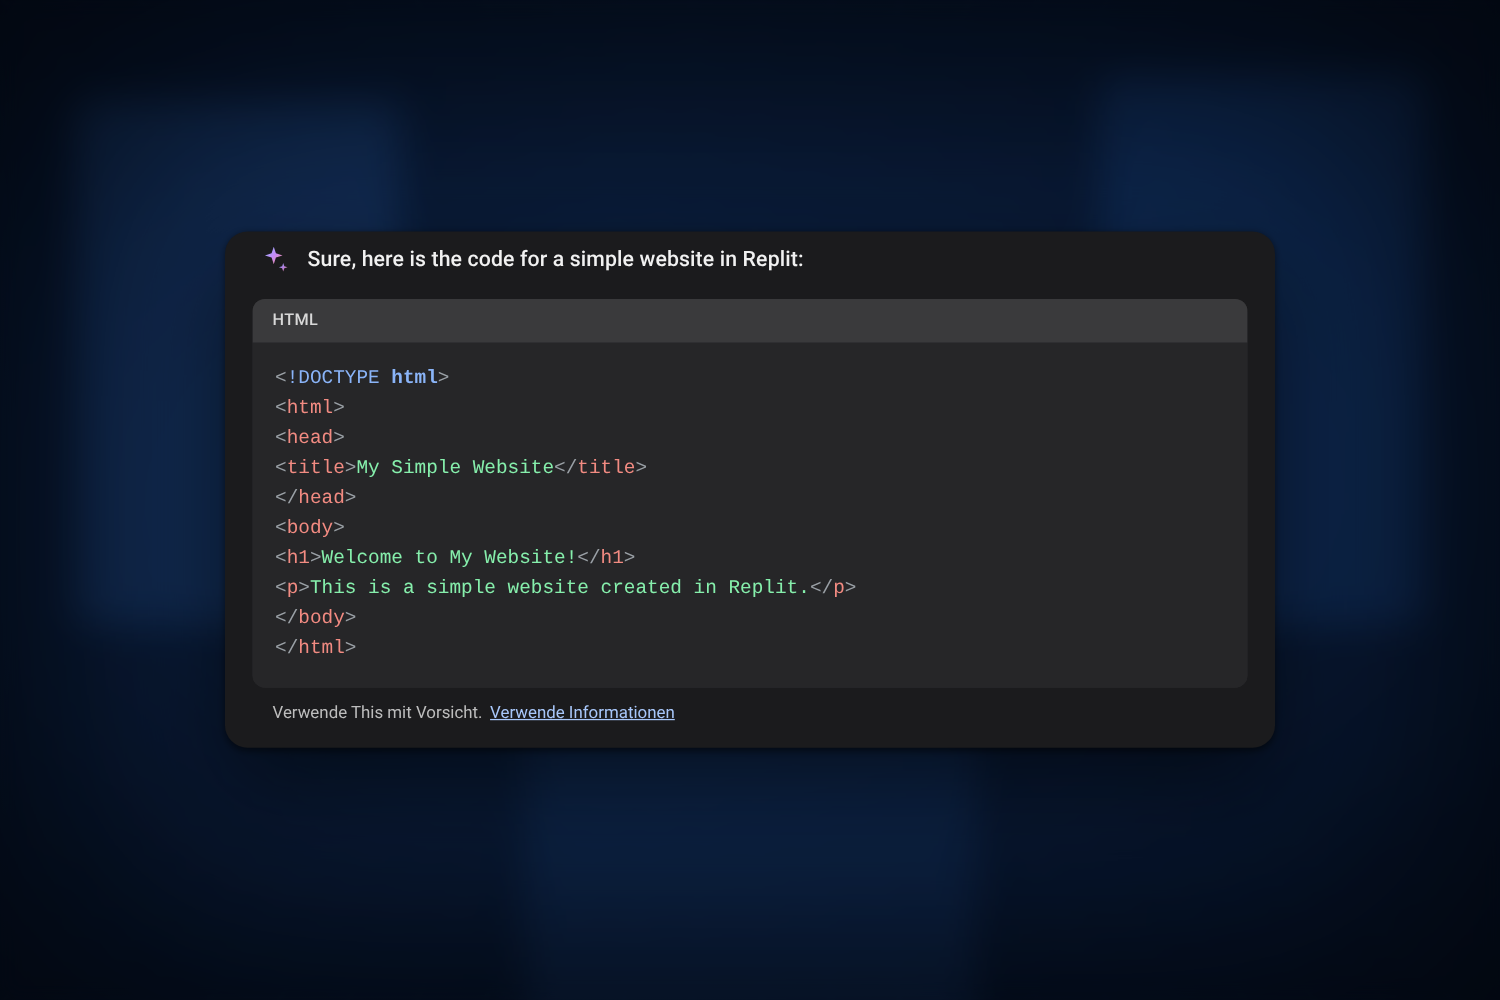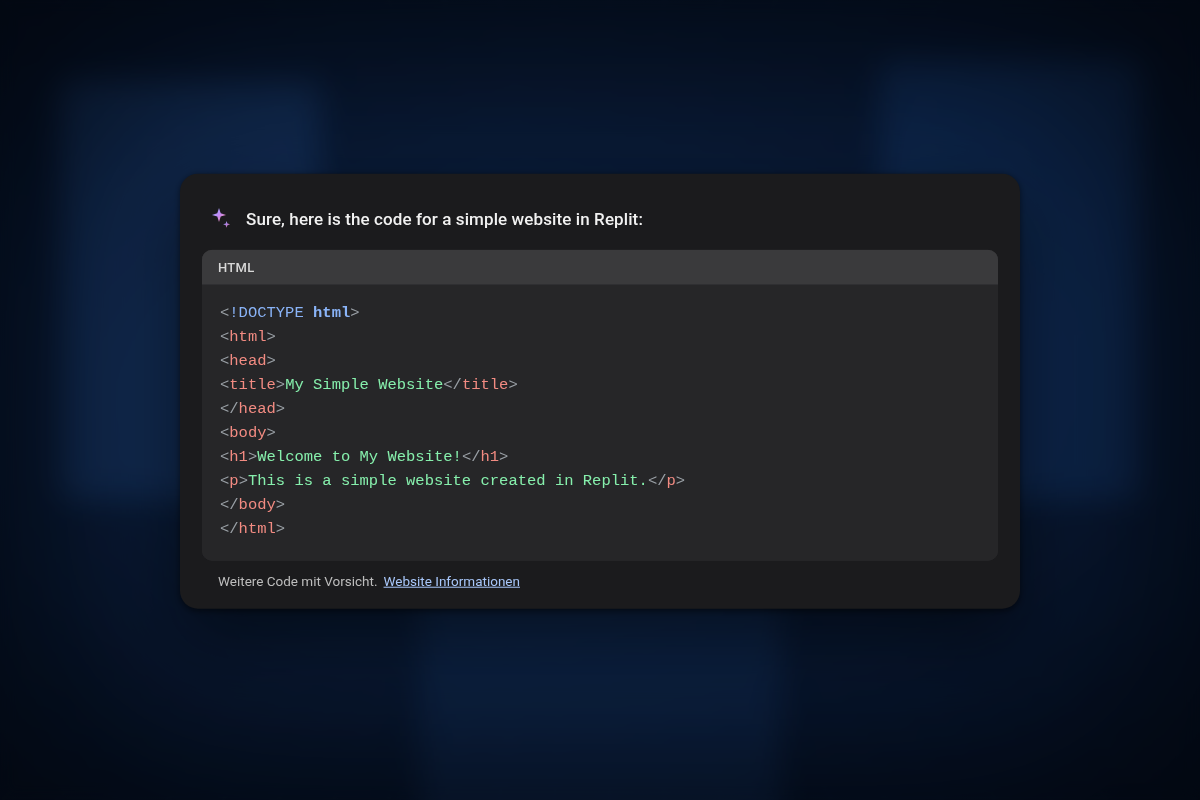--- a/index.html
+++ b/index.html
@@ -45,21 +45,21 @@
 
   
   .card {
     position: absolute;
     left: 50%; top: 50%;
     transform: translate(-50%, -52%);
     width: 840px;
     background: #1b1b1d;
     border-radius: 18px;
     box-shadow: 0 30px 80px rgba(0,0,0,0.6), 0 2px 6px rgba(0,0,0,0.5);
-    padding: 28px 22px 16px 22px;
+    padding: 6px 22px 16px 22px;
     color: #e8e8e8;
   }
   .card-header {
     display: flex; align-items: center; gap: 14px;
     padding: 4px 4px 18px 4px;
   }
   .sparkle {
     width: 26px; height: 26px; flex: 0 0 26px;
     display:flex; align-items:center; justify-content:center;
   }
@@ -131,16 +131,16 @@
     </span>
     <h1>Sure, here is the code for a simple website in Replit:</h1>
   </div>
 
   <div class="code-block">
     <div class="code-lang-bar">HTML</div>
     <div class="code-body" id="code-body"><div><span class="tok-punct">&lt;</span><span class="tok-doc">!DOCTYPE </span><span class="tok-kw">html</span><span class="tok-punct">&gt;</span></div><div><span class="tok-punct">&lt;</span><span class="tok-tag">html</span><span class="tok-punct">&gt;</span></div><div><span class="tok-punct">&lt;</span><span class="tok-tag">head</span><span class="tok-punct">&gt;</span></div><div><span class="tok-punct">&lt;</span><span class="tok-tag">title</span><span class="tok-punct">&gt;</span><span class="tok-text">My Simple Website</span><span class="tok-punct">&lt;/</span><span class="tok-tag">title</span><span class="tok-punct">&gt;</span></div><div><span class="tok-punct">&lt;/</span><span class="tok-tag">head</span><span class="tok-punct">&gt;</span></div><div><span class="tok-punct">&lt;</span><span class="tok-tag">body</span><span class="tok-punct">&gt;</span></div><div><span class="tok-punct">&lt;</span><span class="tok-tag">h1</span><span class="tok-punct">&gt;</span><span class="tok-text">Welcome to My Website!</span><span class="tok-punct">&lt;/</span><span class="tok-tag">h1</span><span class="tok-punct">&gt;</span></div><div><span class="tok-punct">&lt;</span><span class="tok-tag">p</span><span class="tok-punct">&gt;</span><span class="tok-text">This is a simple website created in Replit.</span><span class="tok-punct">&lt;/</span><span class="tok-tag">p</span><span class="tok-punct">&gt;</span></div><div><span class="tok-punct">&lt;/</span><span class="tok-tag">body</span><span class="tok-punct">&gt;</span></div><div><span class="tok-punct">&lt;/</span><span class="tok-tag">html</span><span class="tok-punct">&gt;</span></div></div>
   </div>
 
   <div class="footer">
-    <span>Weitere Code mit Vorsicht.</span>
-    <a href="#">Website Informationen</a>
+    <span>Verwende This mit Vorsicht.</span>
+    <a href="#">Verwende Informationen</a>
   </div>
 </div>
 
 </body></html>

